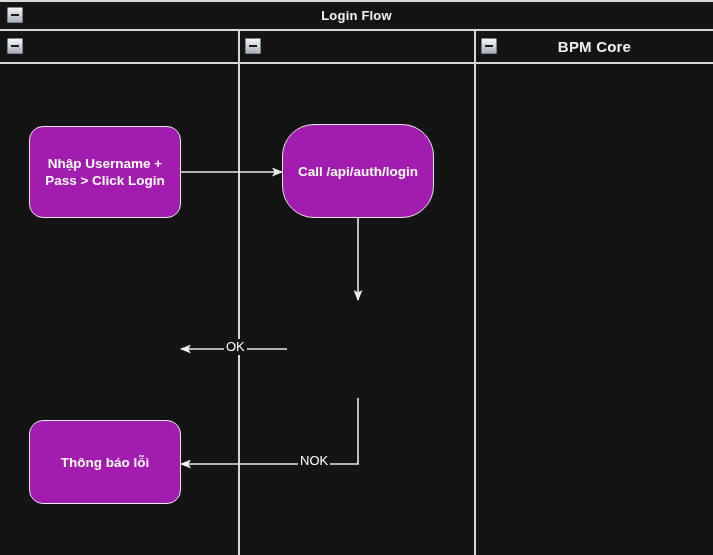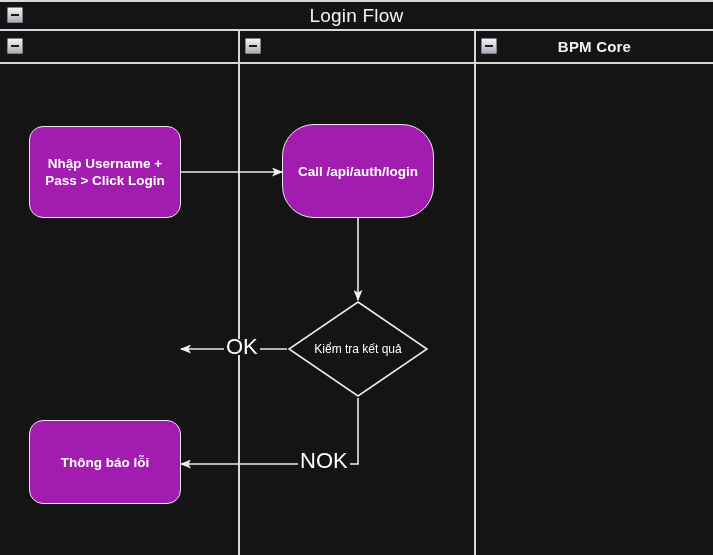--- a/index.html
+++ b/index.html
@@ -34,22 +34,22 @@
 
   .pool-title {
     position: absolute;
     left: 0;
     top: 2px;
     width: 713px;
     height: 27px;
     line-height: 27px;
     text-align: center;
     color: #f2f2f2;
-    font-size: 19px;
-    font-weight: normal;
+    font-size: 13px;
+    font-weight: bold;
     letter-spacing: .2px;
   }
 
   .lane-title {
     position: absolute;
     top: 31px;
     height: 31px;
     line-height: 31px;
     text-align: center;
     color: #f2f2f2;
@@ -139,21 +139,21 @@
     left: 0;
     top: 0;
     width: 713px;
     height: 555px;
     pointer-events: none;
   }
 
   .edge-label {
     position: absolute;
     color: #ffffff;
-    font-size: 22px;
+    font-size: 13px;
     font-weight: normal;
     background: #141414;
     padding: 0 2px;
     line-height: 16px;
   }
   .lbl-ok  { left: 224px; top: 339px; }
   .lbl-nok { left: 282px; top: 453px; margin-left: 16px; }
 </style>
 </head>
 <body>
@@ -189,23 +189,17 @@
 
     <path d="M287,349 L181,349" stroke="#e9e9e9" stroke-width="1.6" fill="none" marker-end="url(#arrowhead)"></path>
 
     <path d="M358,398 L358,464 L181,464" stroke="#e9e9e9" stroke-width="1.6" fill="none" marker-end="url(#arrowhead)"></path>
   </svg>
 
   <div class="node n-login">Nhập Username + Pass &gt; Click Login</div>
   <div class="node n-call">Call /api/auth/login</div>
   <div class="node n-error">Thông báo lỗi</div>
 
-  <div class="diamond-wrap">
-    <svg width="142" height="98" viewBox="0 0 142 98">
-      <polygon points="71,2 140,49 71,96 2,49" fill="#141414" stroke="#e9e9e9" stroke-width="1.6"></polygon>
-    </svg>
-    <div class="diamond-label">Kiểm tra kết quả</div>
-  </div>
 
   <div class="edge-label lbl-ok">OK</div>
   <div class="edge-label lbl-nok">NOK</div>
 
 </div>
 
 </body></html>

